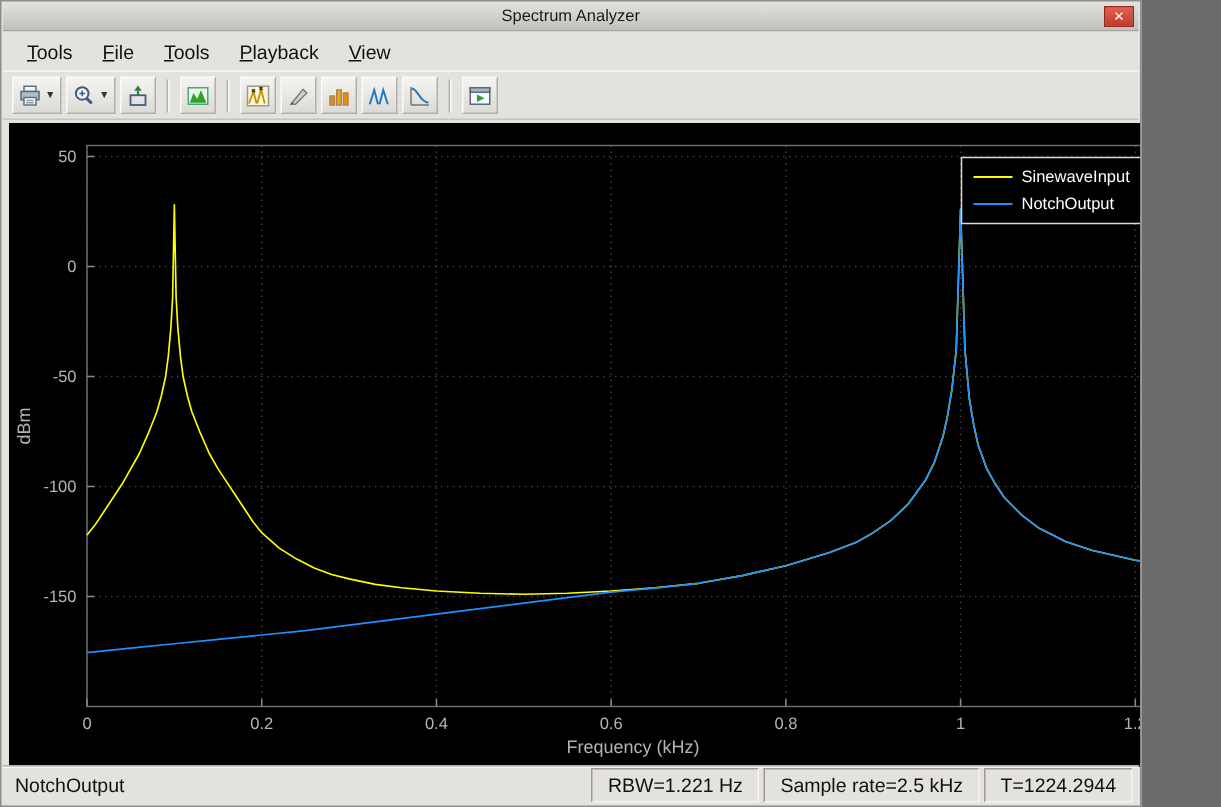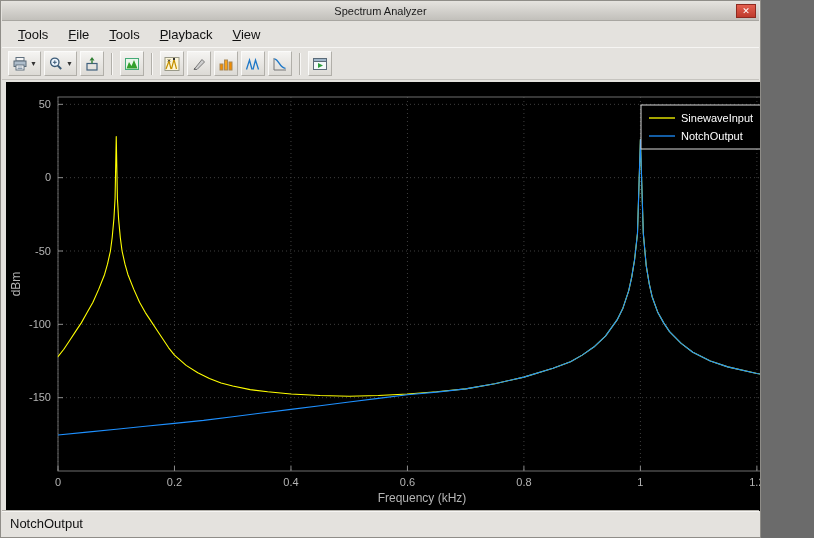--- a/index.html
+++ b/index.html
@@ -207,15 +207,20 @@
           <line x1="643" y1="36" x2="669" y2="36" stroke="#ffff00" stroke-width="1.3"></line>
           <text x="675" y="36" dy="3.5" fill="#ffffff" font-size="11">SinewaveInput</text>
           <line x1="643" y1="54" x2="669" y2="54" stroke="#1e90ff" stroke-width="1.3"></line>
           <text x="675" y="54" dy="3.5" fill="#ffffff" font-size="11">NotchOutput</text>
         </g>
       </svg>
   </div>
 
   <div class="statusbar">
     <span class="status-left">NotchOutput</span>
+    <div class="status-panels">
+        <div class="panel">RBW=1.221 Hz</div>
+        <div class="panel">Sample rate=2.5 kHz</div>
+        <div class="panel">T=1224.2944</div>
+      </div>
   </div>
 
 </div>
 
 </body></html>

